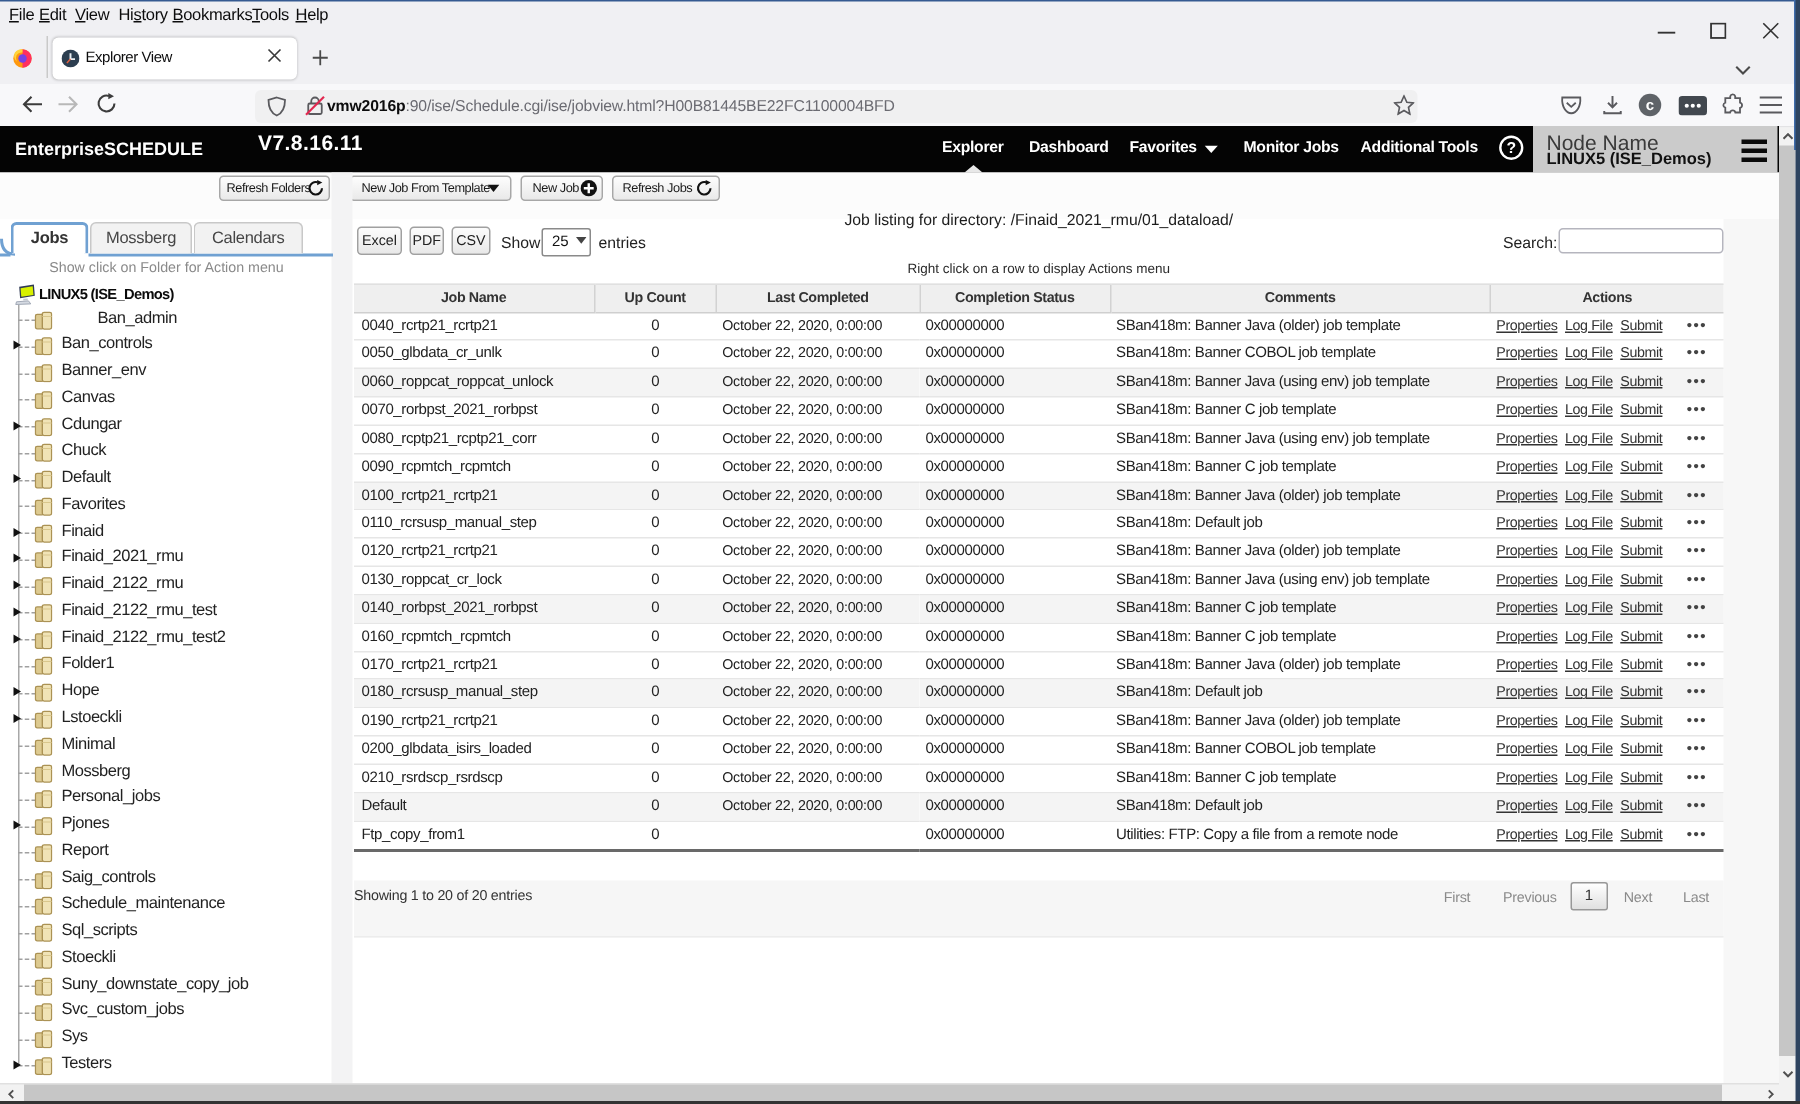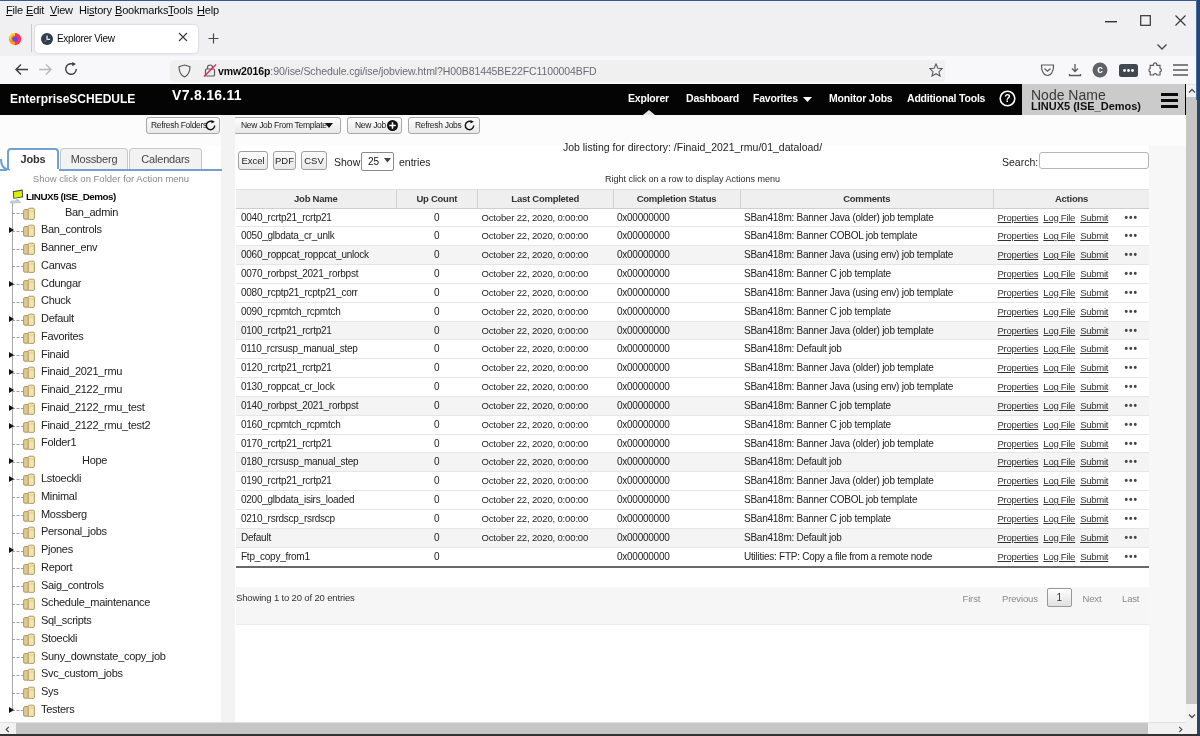--- a/index.html
+++ b/index.html
@@ -257,21 +257,21 @@
       <path d="M5.2 4 L11.4 4" stroke="#d8c68c" stroke-width="0.8"></path>
     </svg>
   <div class="ti" style="top:436.4px;">Folder1</div>
   <div class="stub" style="top:461.7px;"></div>
   <div class="exp" style="top:458.2px;"></div>
 <svg class="fold" style="top:455.2px;" width="12" height="13" viewBox="0 0 12 13">
       <rect x="0.6" y="2.6" width="5.6" height="9.6" rx="1.2" fill="#ddca90" stroke="#ab9254" stroke-width="0.9"></rect>
       <rect x="5.2" y="1.2" width="6.2" height="11.2" rx="1.2" fill="#f0e3b6" stroke="#ab9254" stroke-width="0.9"></rect>
       <path d="M5.2 4 L11.4 4" stroke="#d8c68c" stroke-width="0.8"></path>
     </svg>
-  <div class="ti" style="top:454.2px;margin-left:41px;">Hope</div>
+  <div class="ti" style="top:454.2px;">Hope</div>
   <div class="stub" style="top:479.4px;"></div>
   <div class="exp" style="top:475.9px;"></div>
 <svg class="fold" style="top:472.9px;" width="12" height="13" viewBox="0 0 12 13">
       <rect x="0.6" y="2.6" width="5.6" height="9.6" rx="1.2" fill="#ddca90" stroke="#ab9254" stroke-width="0.9"></rect>
       <rect x="5.2" y="1.2" width="6.2" height="11.2" rx="1.2" fill="#f0e3b6" stroke="#ab9254" stroke-width="0.9"></rect>
       <path d="M5.2 4 L11.4 4" stroke="#d8c68c" stroke-width="0.8"></path>
     </svg>
   <div class="ti" style="top:471.9px;">Lstoeckli</div>
   <div class="stub" style="top:497.2px;"></div>
 <svg class="fold" style="top:490.7px;" width="12" height="13" viewBox="0 0 12 13">

